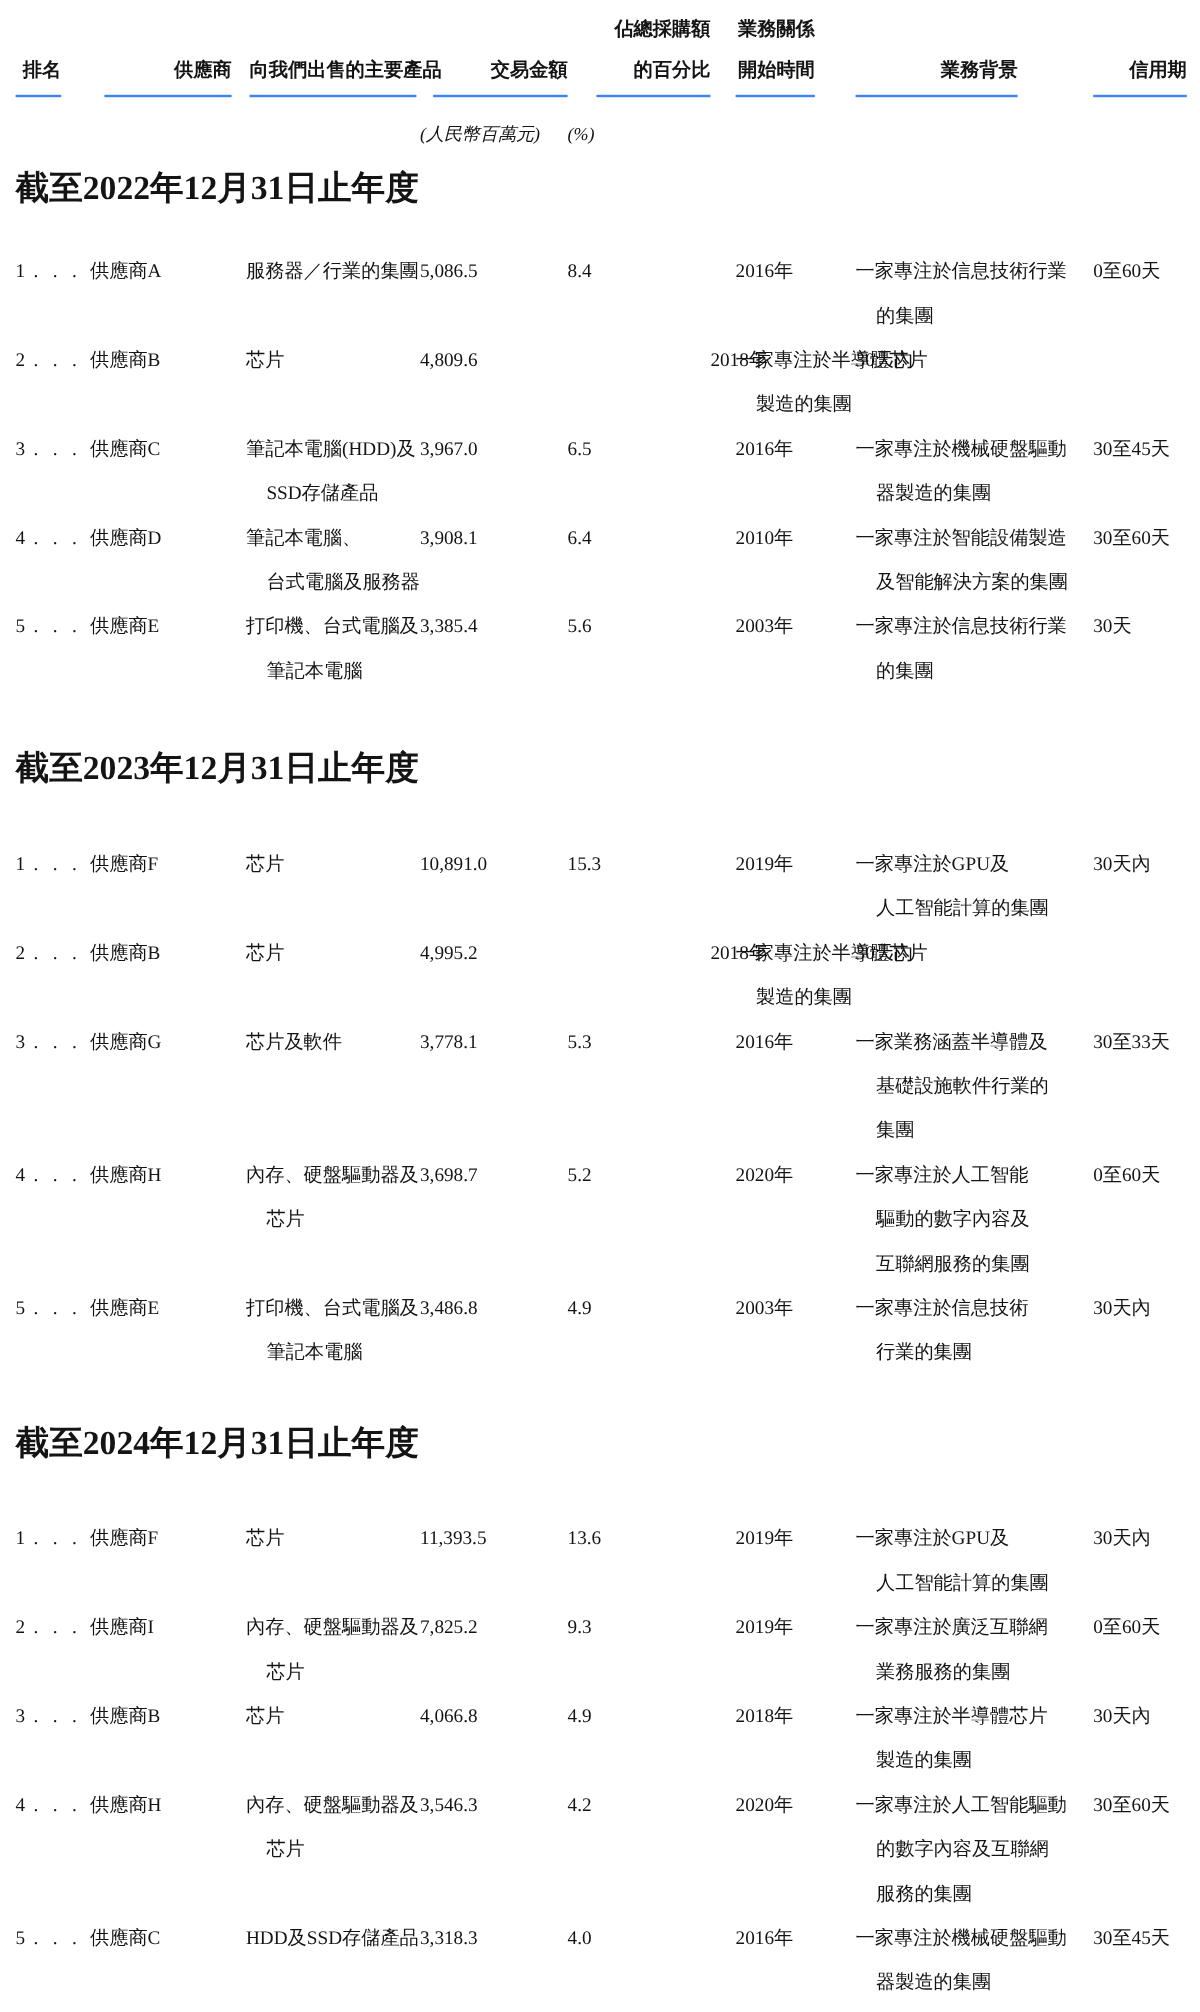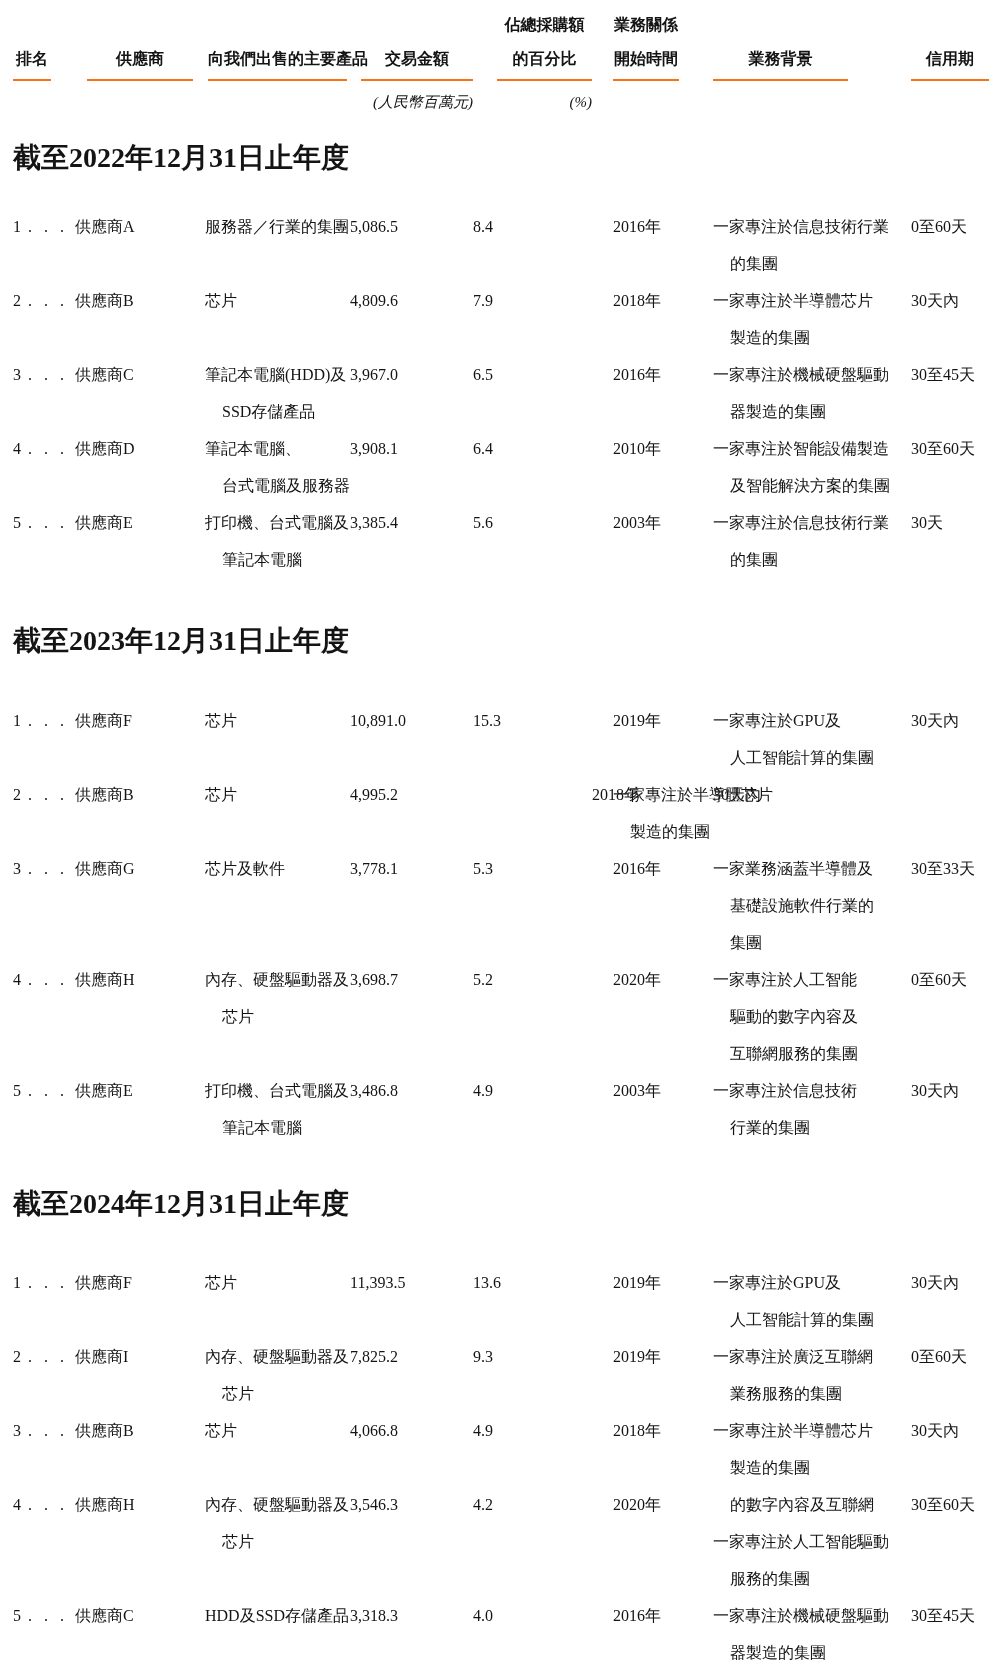--- a/index.html
+++ b/index.html
@@ -3,35 +3,35 @@
 <meta charset="utf-8">
 <style>
   html,body { margin:0; padding:0; background:#ffffff; }
   body { color:#141414; font-family:"Liberation Serif","DejaVu Serif",serif; font-size:16px; }
   .page { position:relative; width:1000px; height:1677px; box-sizing:border-box;
           padding:8px 0 0 13px; overflow:hidden; background:#ffffff; }
   .grid { display:grid; grid-template-columns:62px 130px 145px 123px 119px 21px 100px 198px 89px; }
 
   
   .thead .hcell { display:flex; flex-direction:column; justify-content:flex-end; }
-  .hwrap { border-bottom:2px solid #f97316; padding-bottom:3px; text-align:center;
+  .hwrap { border-bottom:2px solid #3b82f6; padding-bottom:3px; text-align:right;
            font-weight:bold; }
   .hwrap .hln { line-height:34px; white-space:nowrap; }
   .w-rank     { width:38px;  margin-right:auto; }
   .w-supplier { width:106px; margin:0 auto; }
   .w-products { width:139px; margin:0 auto; }
   .w-amount   { width:112px; margin-left:auto; }
   .w-percent  { width:95px;  margin-left:auto; }
   .w-year     { width:66px;  margin-right:auto; }
   .w-bg       { width:135px; margin-right:auto; }
   .w-credit   { width:78px;  margin-right:auto; }
 
   .subrow { height:31px; }
-  .subrow .sub { font-style:italic; font-size:15px; text-align:right; line-height:31px;
-                 padding-top:6px; white-space:nowrap; }
+  .subrow .sub { font-style:italic; font-size:15px; line-height:31px;
+                 padding-top:17px; white-space:nowrap; }
 
   
   .sec-title { font-weight:bold; font-size:28px; line-height:28px; white-space:nowrap; }
   .t1 { margin-top:32px; } .t2 { margin-top:49px; } .t3 { margin-top:44px; }
   .rows { }
   .r1 { margin-top:36px; } .r2 { margin-top:47px; } .r3 { margin-top:46px; }
 
   
   .row { }
   .cell { }
@@ -141,23 +141,20 @@
         </div>
       <div class="cell">
           <div class="ln">供應商B</div>
         </div>
       <div class="cell">
           <div class="ln">芯片</div>
         </div>
       <div class="cell c-num">
           <div class="ln">4,809.6</div>
         </div>
-      <div class="cell c-num">
-          <div class="ln">7.9</div>
-        </div>
       <div class="cell"></div>
       <div class="cell">
           <div class="ln">2018年</div>
         </div>
       <div class="cell">
         <div class="ln">一家專注於半導體芯片</div>
         <div class="ln cont">製造的集團</div>
       </div>
       <div class="cell">
           <div class="ln">30天內</div>
@@ -511,22 +508,22 @@
           <div class="ln">3,546.3</div>
         </div>
       <div class="cell c-num">
           <div class="ln">4.2</div>
         </div>
       <div class="cell"></div>
       <div class="cell">
           <div class="ln">2020年</div>
         </div>
       <div class="cell">
+        <div class="ln">一家專注於人工智能驅動</div>
         <div class="ln cont">的數字內容及互聯網</div>
-        <div class="ln">一家專注於人工智能驅動</div>
         <div class="ln cont">服務的集團</div>
       </div>
       <div class="cell">
           <div class="ln">30至60天</div>
         </div>
     </div>
 
     <div class="row grid">
       <div class="cell">
           <div class="ln"><span>5</span><span class="dots">. . .</span></div>

